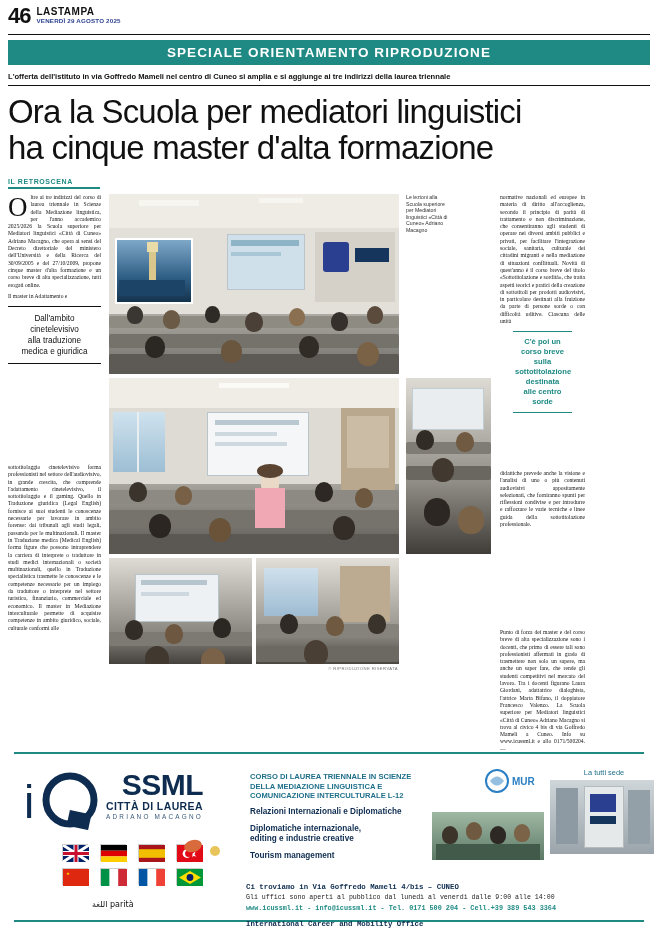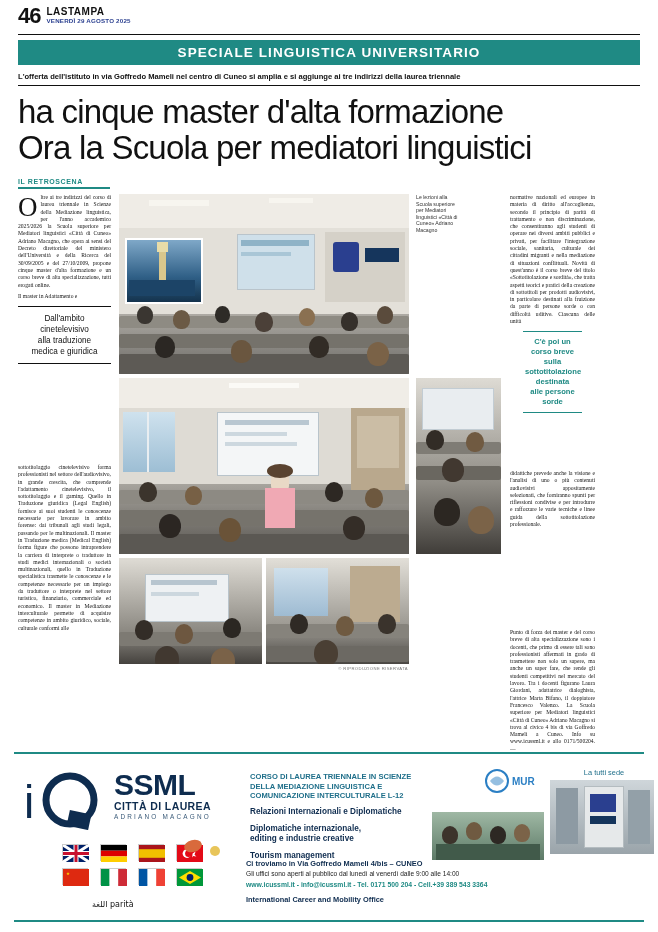--- a/index.html
+++ b/index.html
@@ -4,21 +4,21 @@
 <style>
   html,body{margin:0;padding:0;}
   body{
     width:658px;height:932px;
     background:#ffffff;
     font-family:"Liberation Serif", serif;
     color:#111;
     overflow:hidden;
     position:relative;
   }
-  .page{width:658px;height:932px;position:relative;box-sizing:border-box;padding:0 18px;}
+  .page{width:658px;height:932px;position:relative;box-sizing:border-box;padding:0 8px;}
 
   
   .masthead{display:flex;align-items:flex-start;padding-top:6px;height:26px;}
   .folio{font-family:"Liberation Sans",sans-serif;font-size:22px;font-weight:700;letter-spacing:-1px;line-height:20px;color:#111;}
   .mast-right{margin-left:6px;}
   .mast-name{font-family:"Liberation Sans",sans-serif;font-size:10px;font-weight:700;letter-spacing:0.5px;color:#111;line-height:11px;}
   .mast-date{font-family:"Liberation Sans",sans-serif;font-size:6.2px;font-weight:700;color:#2a3f8f;letter-spacing:0.2px;line-height:8px;text-transform:uppercase;}
   .rule-top{border-top:1px solid #111;margin-top:2px;}
 
   
@@ -116,29 +116,29 @@
   .headb{position:absolute;border-radius:50% 50% 45% 45%;}
 
   
   .ad{
     position:absolute;left:14px;top:752px;width:630px;height:166px;
     border-top:2px solid #1f8a84;border-bottom:2px solid #1f8a84;
     background:#ffffff;
   }
   .ad-inner{position:absolute;inset:0;}
   .logo-iq{position:absolute;left:10px;top:14px;width:78px;height:62px;}
-  .logo-ssml{position:absolute;left:100px;top:16px;font-family:"Liberation Sans",sans-serif;}
+  .logo-ssml{position:absolute;left:92px;top:16px;font-family:"Liberation Sans",sans-serif;text-align:right;}
   .ssml-main{font-size:30px;font-weight:700;color:#0e2c4f;letter-spacing:-0.5px;line-height:30px;}
   .ssml-sub{font-size:10.5px;font-weight:700;color:#0e2c4f;letter-spacing:0.4px;line-height:12px;}
   .ssml-sub2{font-size:6.4px;font-weight:400;color:#3a5a78;letter-spacing:2.2px;line-height:9px;}
 
   .ad-text{position:absolute;left:236px;top:18px;width:228px;font-family:"Liberation Sans",sans-serif;}
   .ad-title{font-size:7.6px;font-weight:700;color:#1f6f8a;line-height:9.6px;}
   .ad-li{font-size:8.2px;font-weight:700;color:#0e2c4f;margin-top:6px;line-height:10px;}
-  .ad-foot{position:absolute;left:232px;top:104px;width:330px;font-family:Liberation Sans, sans-serif;}
+  .ad-foot{position:absolute;left:232px;top:128px;width:330px;font-family:Liberation Mono, monospace;}
   .ad-foot .l1{font-size:7.4px;font-weight:700;color:#0e2c4f;line-height:11px;}
   .ad-foot .l2{font-size:6.6px;font-weight:400;color:#222;line-height:10px;}
   .ad-foot .l3{font-size:6.8px;font-weight:700;color:#1f8a84;line-height:11px;}
   .ad-foot .l4{font-size:7.4px;font-weight:700;color:#0e2c4f;line-height:12px;margin-top:4px;}
 
   .mur{position:absolute;left:470px;top:14px;width:54px;height:28px;}
   .sede-label{position:absolute;left:540px;top:14px;width:100px;text-align:center;font-family:"Liberation Sans",sans-serif;font-size:7.4px;color:#1f6f8a;}
   .sede-photo{position:absolute;left:536px;top:26px;width:104px;height:74px;background:#b9c3c8;overflow:hidden;}
   .ad-photo{position:absolute;left:418px;top:58px;width:112px;height:48px;background:#9fb0a8;overflow:hidden;}
 
@@ -159,27 +159,27 @@
 
   <div class="masthead">
     <div class="folio">46</div>
     <div class="mast-right">
       <div class="mast-name">LASTAMPA</div>
       <div class="mast-date">VENERDÌ 29 AGOSTO 2025</div>
     </div>
   </div>
   <div class="rule-top"></div>
 
-  <div class="band">SPECIALE LINGUISTICA UNIVERSITARIO</div>
+  <div class="band">SPECIALE ORIENTAMENTO RIPRODUZIONE</div>
 
   <div class="kicker">L'offerta dell'istituto in via Goffredo Mameli nel centro di Cuneo si amplia e si aggiunge ai tre indirizzi della laurea triennale</div>
 
   <h1 class="headline">
+    <span class="hl2">Ora la Scuola per mediatori linguistici</span>
     <span class="hl2">ha cinque master d'alta formazione</span>
-    <span class="hl2">Ora la Scuola per mediatori linguistici</span>
   </h1>
 
   <div class="tag">IL RETROSCENA</div>
 
   <div class="body-area">
 
     <div class="col colA">
       <p><span class="dropcap">O</span><span>ltre ai tre indirizzi del corso di laurea triennale in Scienze della Mediazione linguistica, per l'anno accademico 2025/2026 la Scuola superiore per Mediatori linguistici «Città di Cuneo» Adriano Macagno, che opera ai sensi del Decreto direttoriale del ministero dell'Università e della Ricerca del 30/09/2005 e del 27/10/2009, propone cinque master d'alta formazione e un corso breve di alta specializzazione, tutti erogati online.</span></p>
       <p>Il master in Adattamento e</p>
       <div class="pull">
@@ -304,21 +304,21 @@
     </div>
 
     <div class="caption-side">Le lezioni alla Scuola superiore per Mediatori linguistici «Città di Cuneo» Adriano Macagno</div>
 
     <div class="col colD">
       <p>normative nazionali ed europee in materia di diritto all'accoglienza, secondo il principio di parità di trattamento e non discriminazione, che consentiranno agli studenti di operare nei diversi ambiti pubblici e privati, per facilitare l'integrazione sociale, sanitaria, culturale dei cittadini migranti e nella mediazione di situazioni conflittuali. Novità di quest'anno è il corso breve del titolo «Sottotitolazione e sordità», che tratta aspetti teorici e pratici della creazione di sottotitoli per prodotti audiovisivi, in particolare destinati alla fruizione da parte di persone sorde o con difficoltà uditive. Ciascuna delle unità</p>
       <div class="pull-teal">
         <div>C'è poi un corso breve</div>
         <div>sulla sottotitolazione</div>
         <div>destinata</div>
-        <div>alle persone sorde</div>
+        <div>alle centro sorde</div>
       </div>
     </div>
     <div class="col colD2">
       <p>didattiche prevede anche la visione e l'analisi di uno o più contenuti audiovisivi appositamente selezionati, che forniranno spunti per riflessioni condivise e per introdurre e rafforzare le varie tecniche e linee guida della sottotitolazione professionale.</p>
     </div>
     <div class="col colD3">
       <p>Punto di forza dei master e del corso breve di alta specializzazione sono i docenti, che primo di essere tali sono professionisti affermati in grado di trasmettere non solo un sapere, ma anche un saper fare, che rende gli studenti competitivi nel mercato del lavoro. Tra i docenti figurano Laura Giordani, adattatrice dialoghista, l'attrice Marta Bifano, il doppiatore Francesco Valenzo. La Scuola superiore per Mediatori linguistici «Città di Cuneo» Adriano Macagno si trova al civico 4 bis di via Goffredo Mameli a Cuneo. Info su www.icussml.it e allo 0171/500204. —</p>
     </div>
 
     <div class="credit">© RIPRODUZIONE RISERVATA</div>

